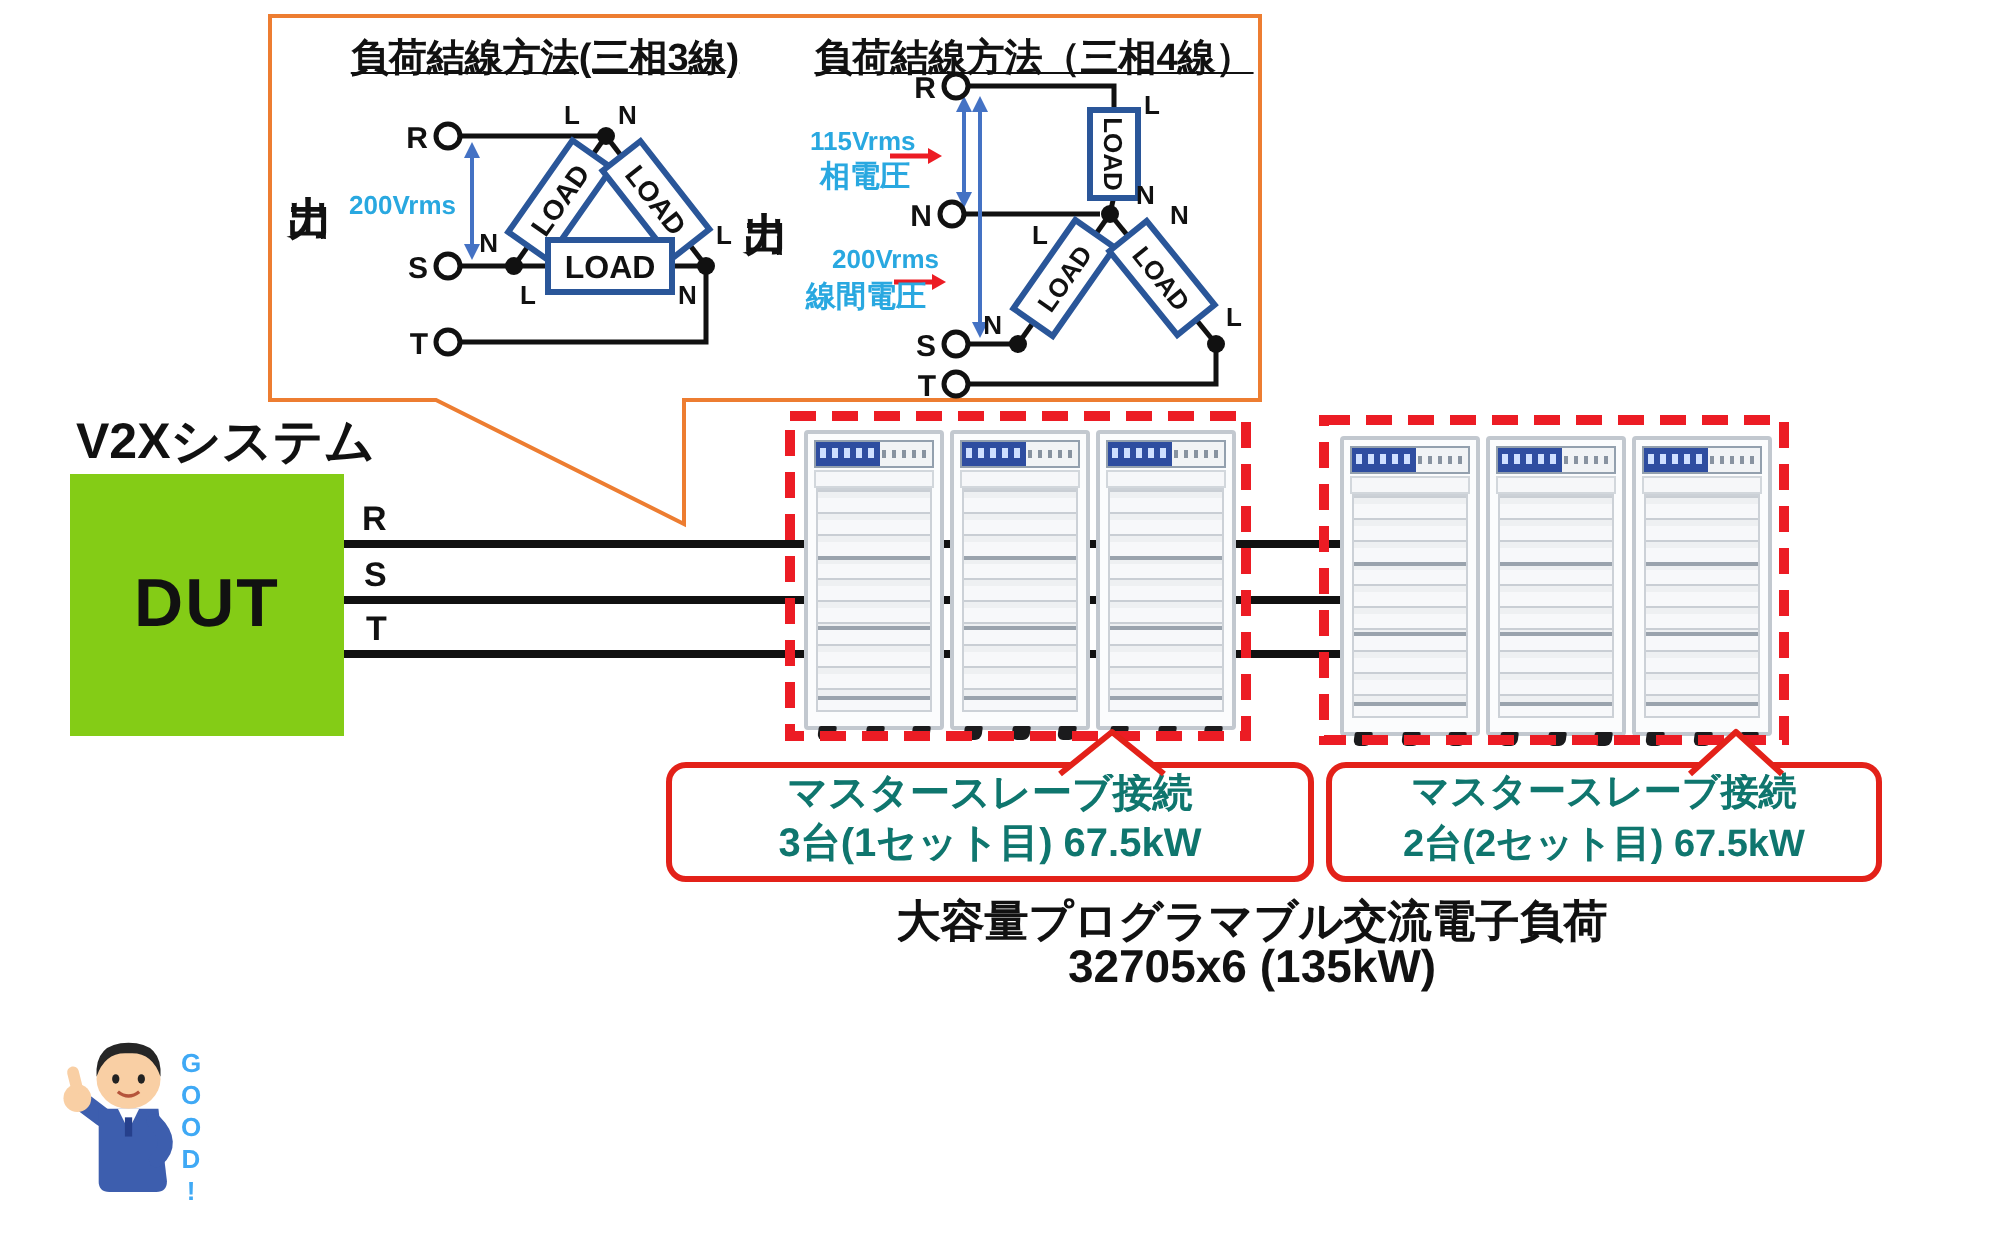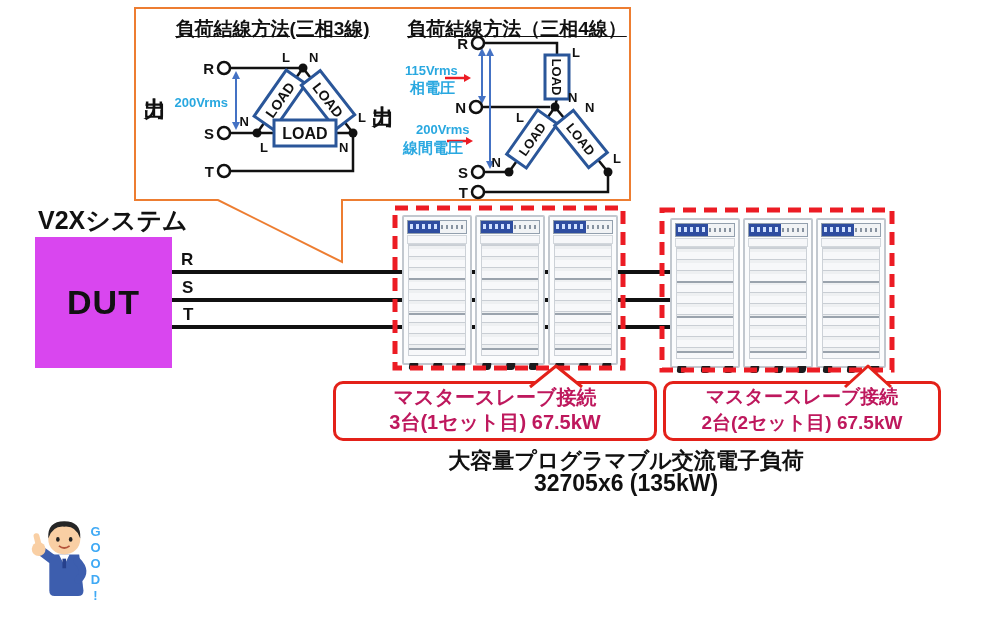--- a/index.html
+++ b/index.html
@@ -5,42 +5,42 @@
   html,body{margin:0;padding:0;background:#fff;}
   #page{position:relative;width:1000px;height:628px;background:#fff;overflow:hidden;
         font-family:"Liberation Sans","DejaVu Sans",sans-serif;color:#111;}
   svg{position:absolute;left:0;top:0;font-family:"Liberation Sans","DejaVu Sans",sans-serif;}
   #base{z-index:1;}
   #overlay{z-index:5;pointer-events:none;}
   .abs{position:absolute;z-index:3;}
   .diag-title{font-size:19px;font-weight:700;text-align:center;letter-spacing:0;text-decoration:underline;}
   .vout{writing-mode:vertical-rl;text-orientation:upright;font-size:22px;font-weight:800;line-height:1.0;}
   .v2x{font-size:25px;font-weight:700;}
-  .dut-box{left:35px;top:237px;width:137px;height:131px;background:#d946ef;
+  .dut-box{left:35px;top:237px;width:137px;height:131px;background:#84cc16;
            display:flex;align-items:center;justify-content:center;font-size:34px;font-weight:800;letter-spacing:1px;z-index:2;}
   .phase-lbl{font-size:17px;font-weight:800;z-index:2;}
   
   .rack-group{position:absolute;display:flex;gap:3px;z-index:2;}
   .rack{position:relative;width:66px;height:146px;background:#fbfcfd;border:2px solid #c2c8cf;border-radius:2px;}
   .rack-head{height:12px;margin:3px 3px 1px 3px;border:1px solid #93a0ae;position:relative;
              background:linear-gradient(to right,#2e4da0 0,#2e4da0 55%,#f1f3f5 55%);}
   .rack-head::before{content:"";position:absolute;left:2px;top:3px;width:28px;height:5px;
              background:repeating-linear-gradient(to right,#cfe0ff 0 3px,transparent 3px 6px);}
   .rack-head::after{content:"";position:absolute;right:3px;top:4px;width:22px;height:4px;
              background:repeating-linear-gradient(to right,#8893a0 0 2px,transparent 2px 5px);}
   .rack-sub{height:7px;margin:0 3px 1px 3px;border:1px solid #d2d7dc;background:#f6f7f9;}
   .rack-body{position:absolute;left:4px;right:4px;top:27px;bottom:7px;border:1px solid #ccd1d7;
              background-image:
                repeating-linear-gradient(to bottom, transparent 0 33px, #9aa3ad 33px 35px),
                repeating-linear-gradient(to bottom, #c9ced4 0 1px, #eef0f2 1px 4px, #f7f8fa 4px 11px);}
   .rack-wheels{position:absolute;left:5px;right:5px;bottom:-7px;display:flex;justify-content:space-between;}
   .wheel{width:9px;height:7px;background:#1b1b1d;border-radius:1px 1px 3px 3px;transform:skewX(-8deg);}
   
   .caption{position:absolute;border:3px solid #E32119;border-radius:10px;background:#fff;
-           color:#be185d;text-align:center;font-weight:700;z-index:4;}
+           color:#0f766e;text-align:center;font-weight:700;z-index:4;}
   .caption .c1{line-height:26px;}
   .caption .c2{line-height:25px;}
   #caption1{left:333px;top:381px;width:318px;height:54px;font-size:20px;}
   #caption2{left:663px;top:381px;width:272px;height:54px;font-size:19px;}
   .bank-title{left:440px;top:446px;width:372px;text-align:center;font-size:22px;font-weight:800;}
   .bank-model{left:440px;top:470px;width:372px;text-align:center;font-size:23px;font-weight:800;}
   .notes{left:108px;top:509px;width:885px;font-size:19px;font-weight:600;line-height:26px;z-index:3;}
   .good{left:88px;top:524px;writing-mode:vertical-rl;text-orientation:upright;color:#3FA9F5;
         font-weight:800;font-size:13px;letter-spacing:1px;z-index:3;}
 </style>

